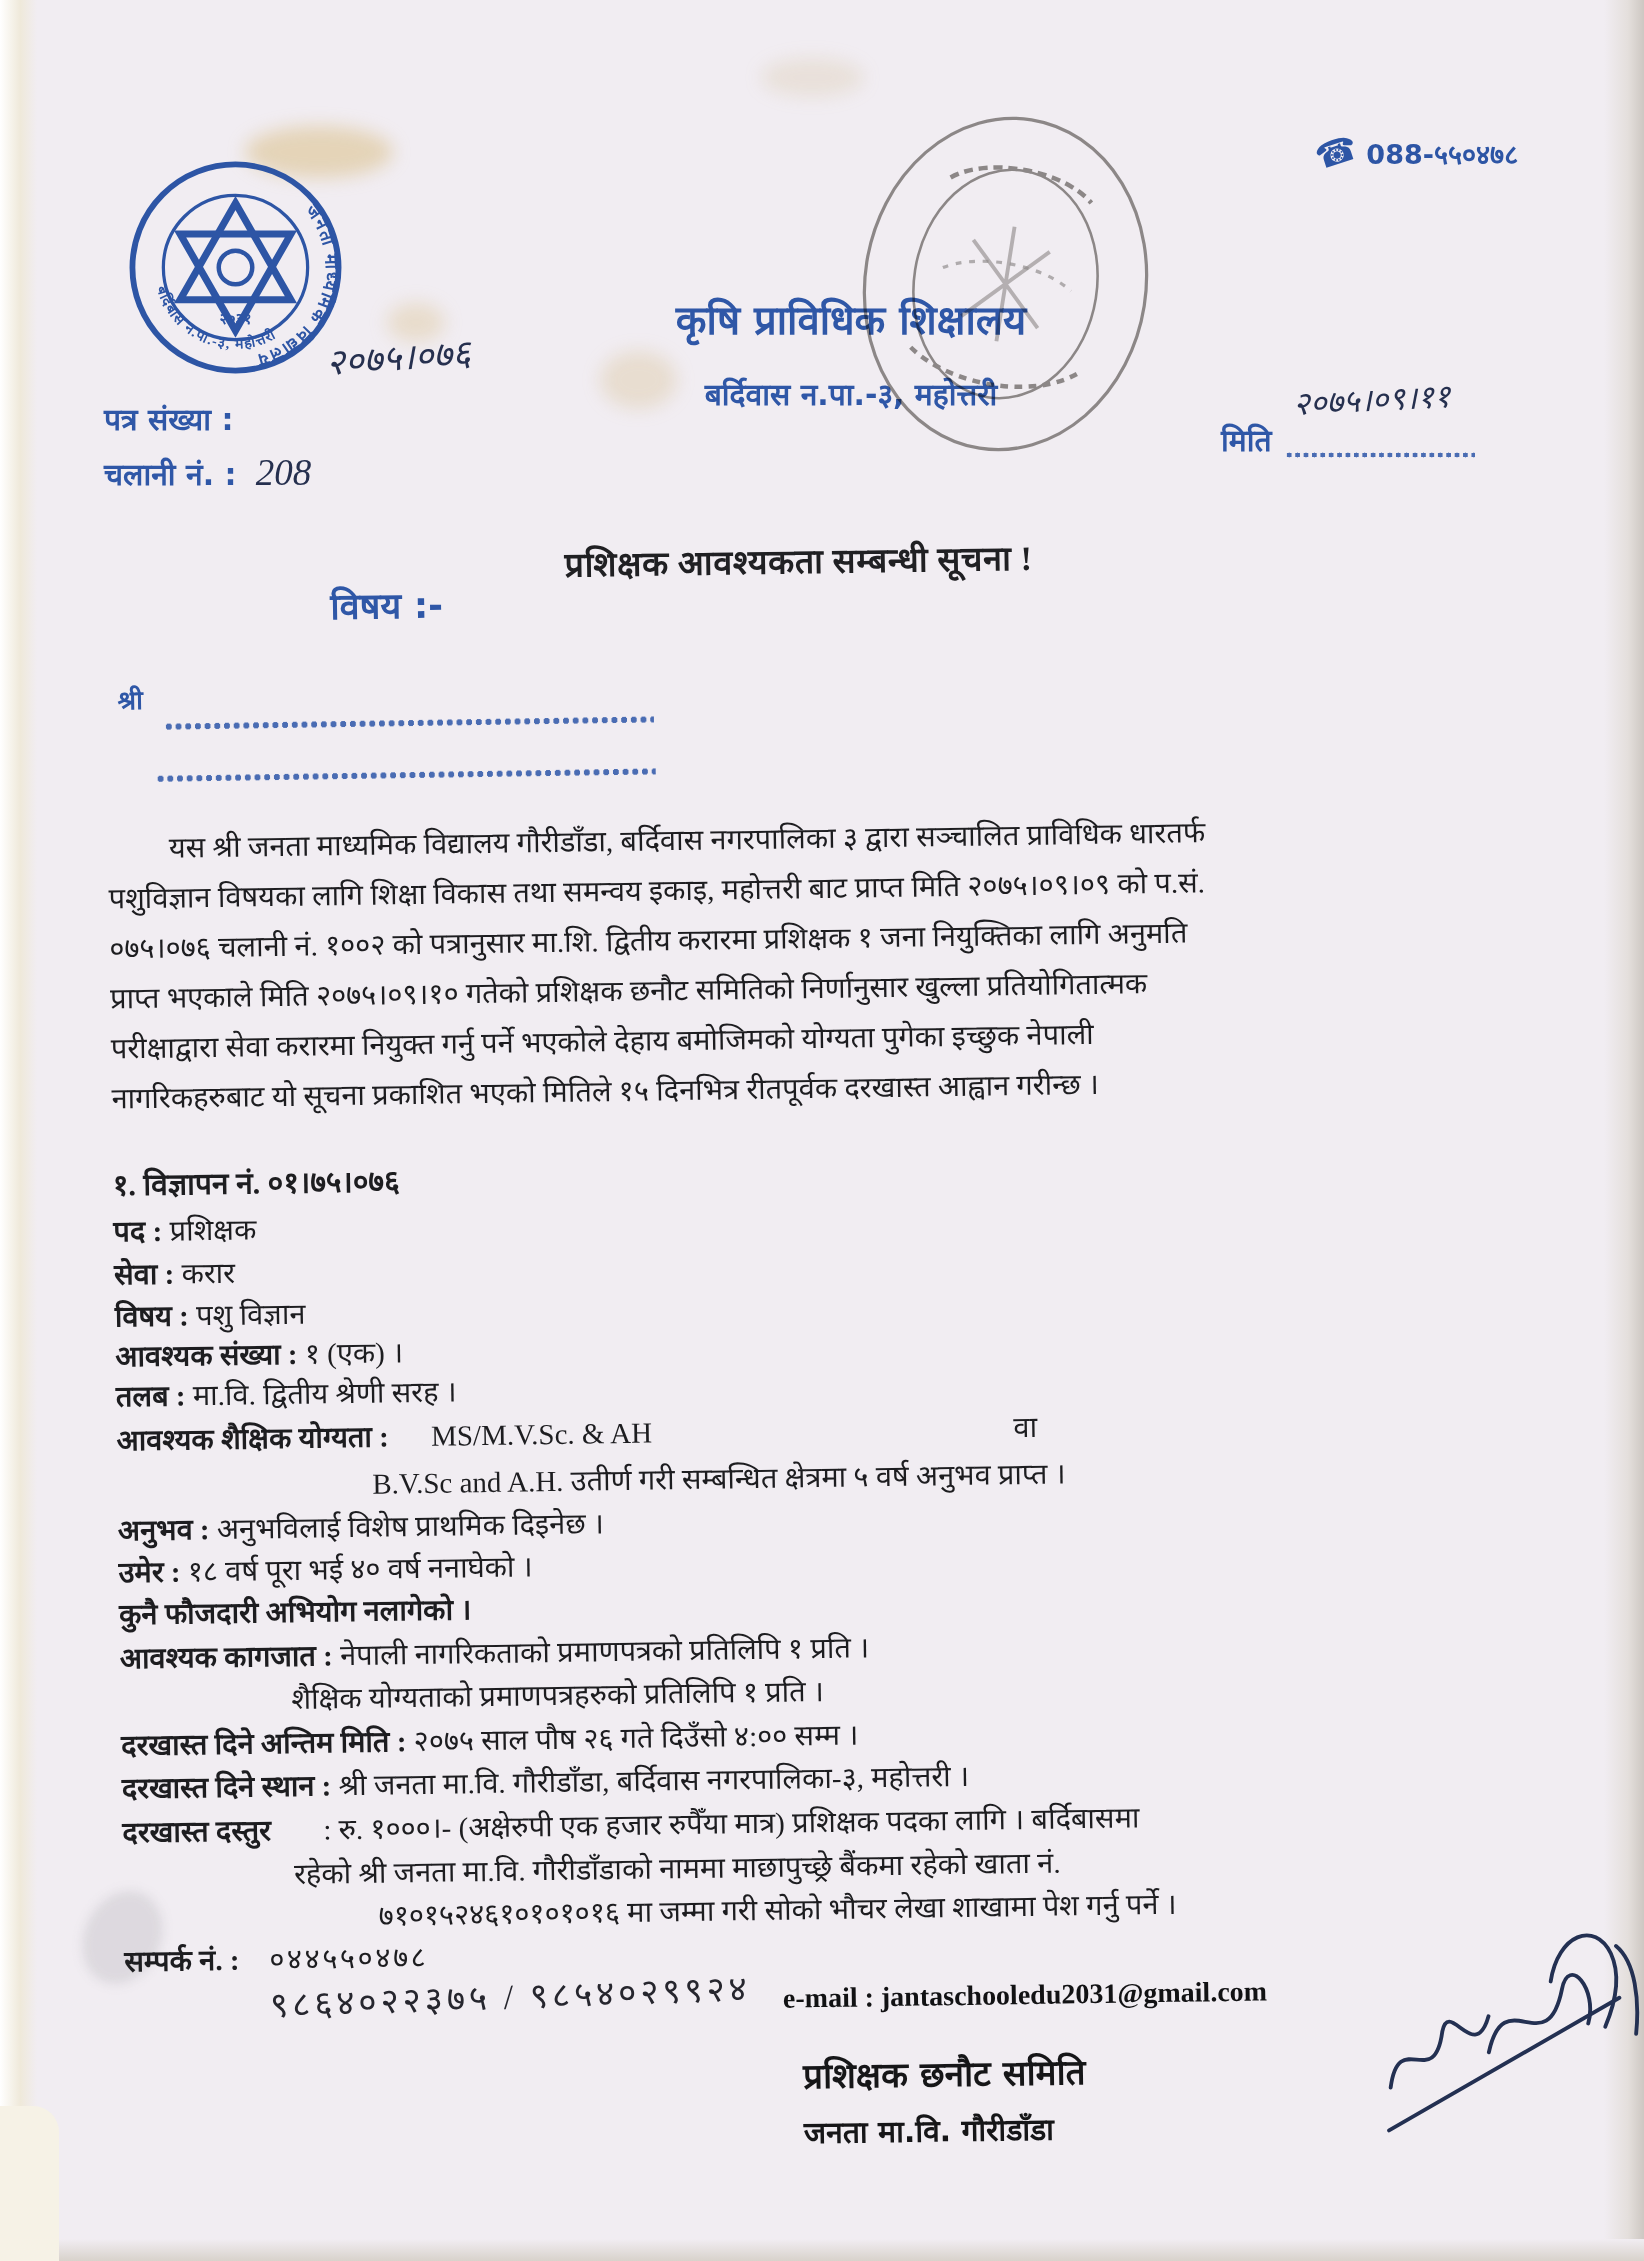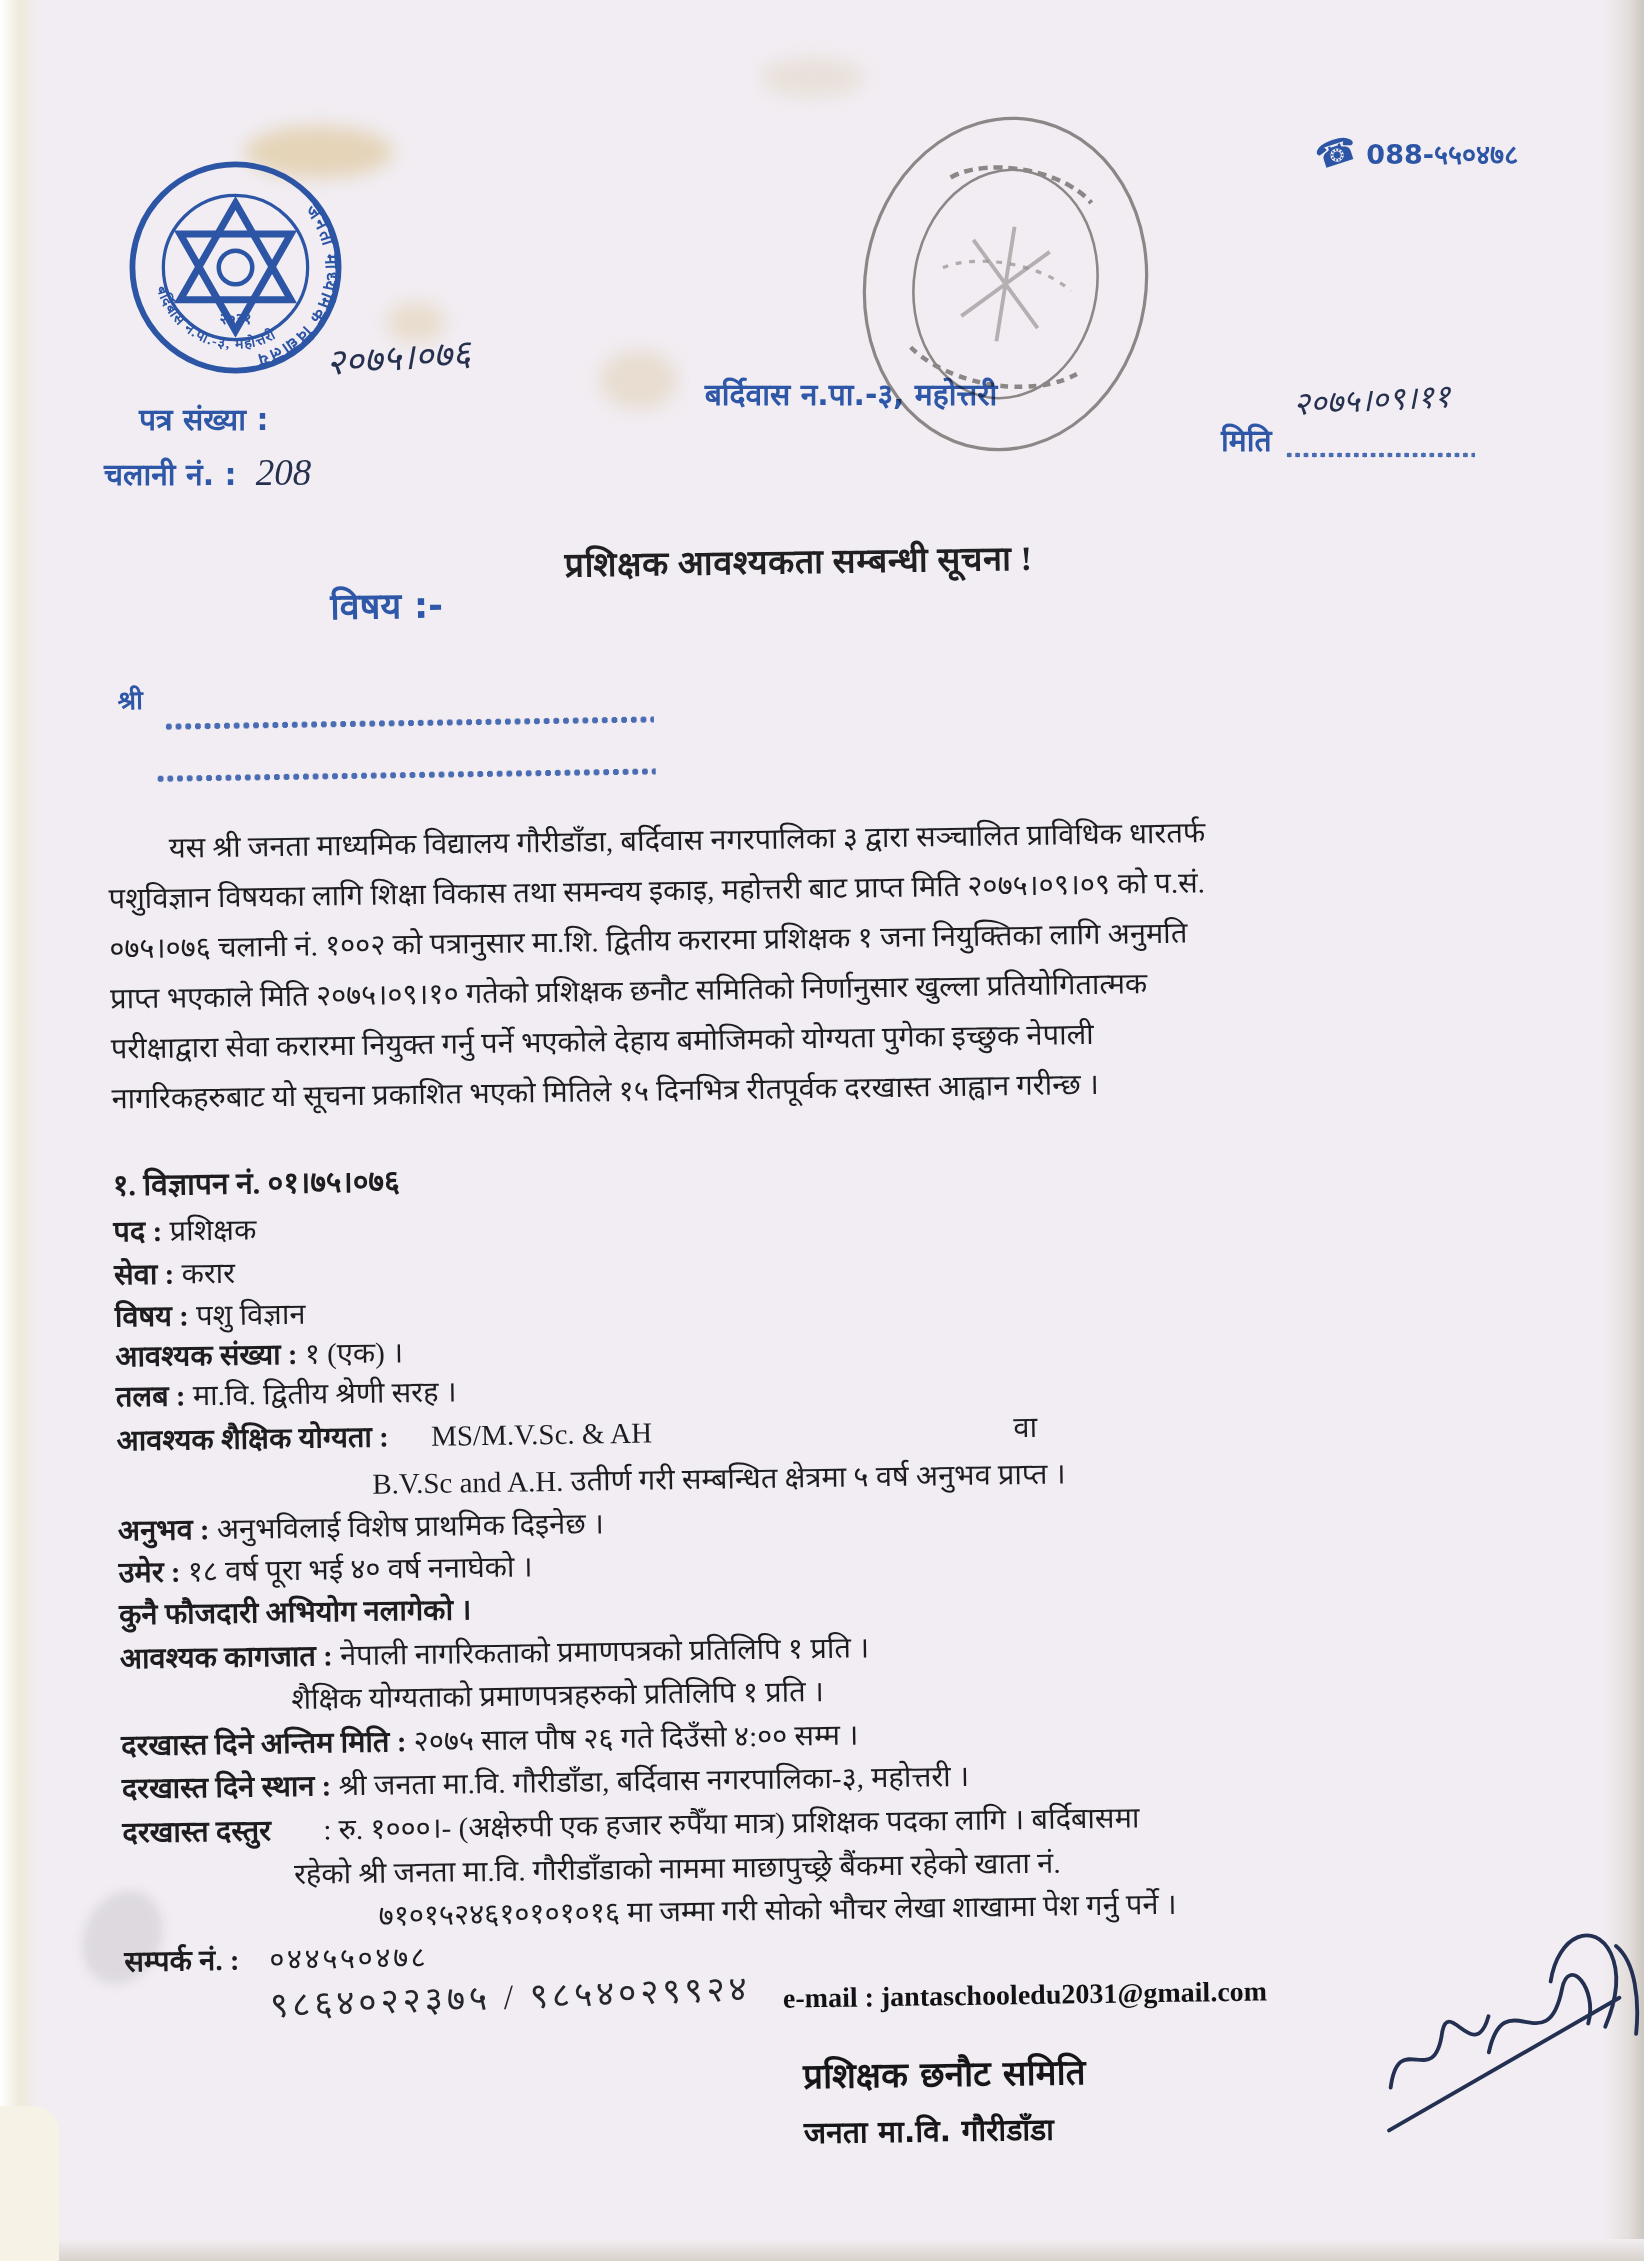--- a/index.html
+++ b/index.html
@@ -35,21 +35,21 @@
                font-family:"DejaVu Sans", sans-serif;font-weight:bold;font-size:40px;color:#2f57a7;z-index:2;}
   .hdr-addr{position:absolute;left:303px;top:373px;width:1096px;text-align:center;
             font-family:"DejaVu Sans", sans-serif;font-weight:bold;font-size:30px;color:#2f57a7;z-index:2;}
   .logo{position:absolute;left:126px;top:158px;z-index:1;}
   .stamp{position:absolute;left:838px;top:84px;z-index:3;mix-blend-mode:multiply;opacity:.78;}
 
   
   .pen{font-style:italic;color:#26304f;}
   .meta-fiscal{position:absolute;left:326px;top:332px;font-size:36px;transform:rotate(-4deg);white-space:nowrap;}
   .meta-letter{position:absolute;left:104px;top:398px;font-family:"DejaVu Sans", sans-serif;
-               font-weight:bold;font-size:30px;color:#2f57a7;white-space:nowrap;margin-left:35px;}
+               font-weight:bold;font-size:30px;color:#2f57a7;white-space:nowrap;}
   .meta-chalani{position:absolute;left:104px;top:451px;font-family:"DejaVu Sans", sans-serif;
                 font-weight:bold;font-size:30px;color:#2f57a7;white-space:nowrap;}
   .meta-chalani .pen{font-family:"Liberation Serif", serif;font-weight:normal;font-size:37px;margin-left:19.3px;}
   .meta-date-label{position:absolute;left:1221px;top:419px;font-family:"DejaVu Sans", sans-serif;
                    font-weight:bold;font-size:30px;color:#2f57a7;}
   .meta-date-value{position:absolute;left:1293px;top:377px;font-size:32px;transform:rotate(-3deg);white-space:nowrap;}
   .dots{position:absolute;background-image:radial-gradient(circle,#4a6cb3 42%,transparent 46%);
         background-size:9.7px 9.7px;background-repeat:repeat-x;height:9.7px;}
   .dots.date{left:1285px;top:451px;width:190px;background-size:8.4px 8.4px;height:8.4px;}
 
@@ -109,20 +109,21 @@
     <circle cx="170" cy="170" r="26" fill="none" stroke="#2d55a5" stroke-width="7"></circle>
     <text font-size="27" font-weight="bold" fill="#2d55a5" letter-spacing="3">
       <textPath href="#arcTop" startOffset="14%">जनता माध्यमिक विद्यालय</textPath>
     </text>
     <text font-size="22" font-weight="bold" fill="#2d55a5" letter-spacing="2">
       <textPath href="#arcBot" startOffset="8%">बर्दिबास न.पा.-३, महोत्तरी</textPath>
     </text>
     <text x="170" y="258" text-anchor="middle" font-size="24" font-weight="bold" fill="#2d55a5">२०३१</text>
   </svg>
 
+  <div class="hdr-program">कृषि प्राविधिक शिक्षालय</div>
   <div class="hdr-addr">बर्दिवास न.पा.-३, महोत्तरी</div>
 
   <svg class="stamp" width="335" height="400" viewBox="0 0 520 620">
     <g transform="rotate(9 260 310)" fill="none" stroke="#3c3731" opacity="0.7">
       <ellipse cx="260" cy="310" rx="218" ry="258" stroke-width="5"></ellipse>
       <ellipse cx="260" cy="310" rx="142" ry="178" stroke-width="4"></ellipse>
       <path d="M150 160 C 200 120, 320 120, 372 165" stroke-width="7" stroke-dasharray="14 9"></path>
       <path d="M130 430 C 200 480, 330 480, 392 430" stroke-width="7" stroke-dasharray="12 10"></path>
       <path d="M200 250 L320 370 M320 250 L200 370 M260 220 L260 400" stroke-width="6" opacity="0.6"></path>
       <path d="M160 300 C 210 270, 310 270, 362 305" stroke-width="5" stroke-dasharray="9 12" opacity="0.65"></path>

